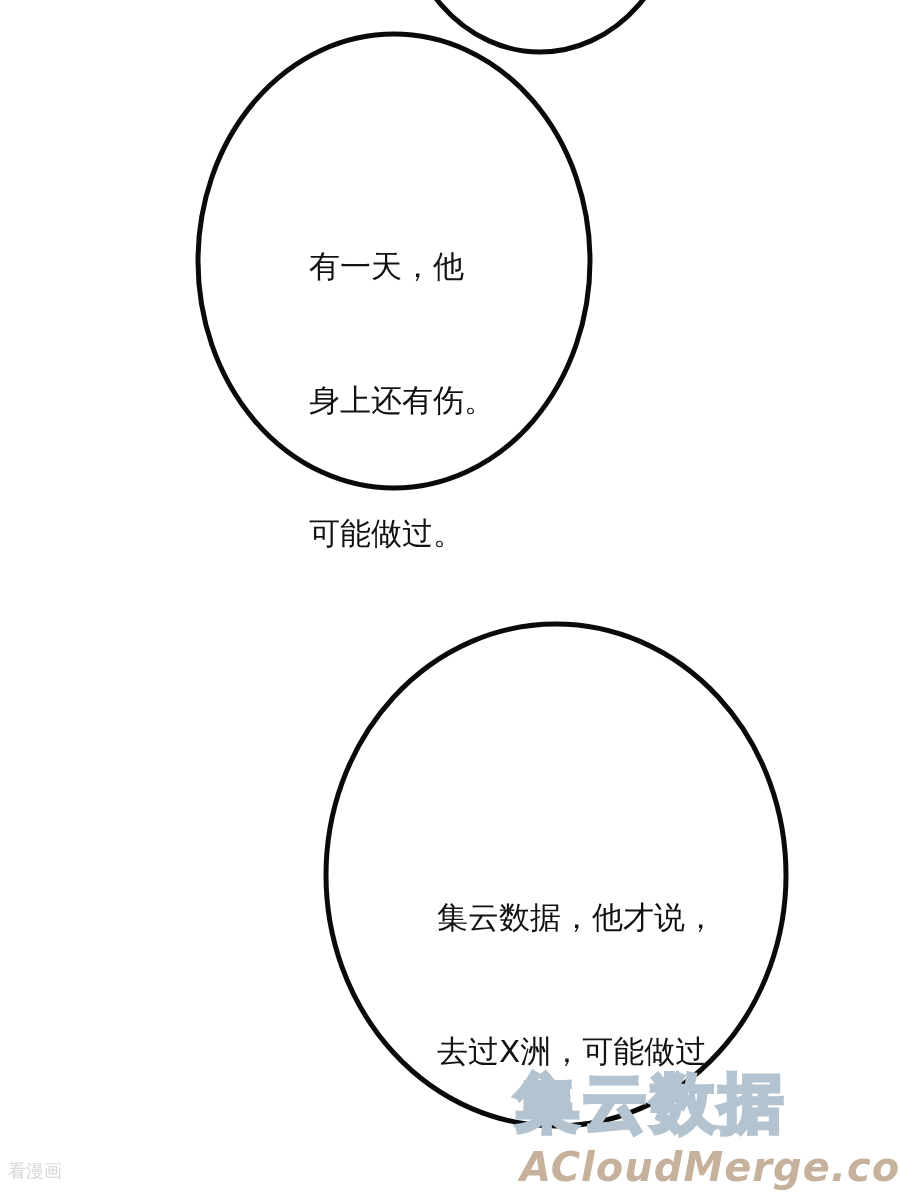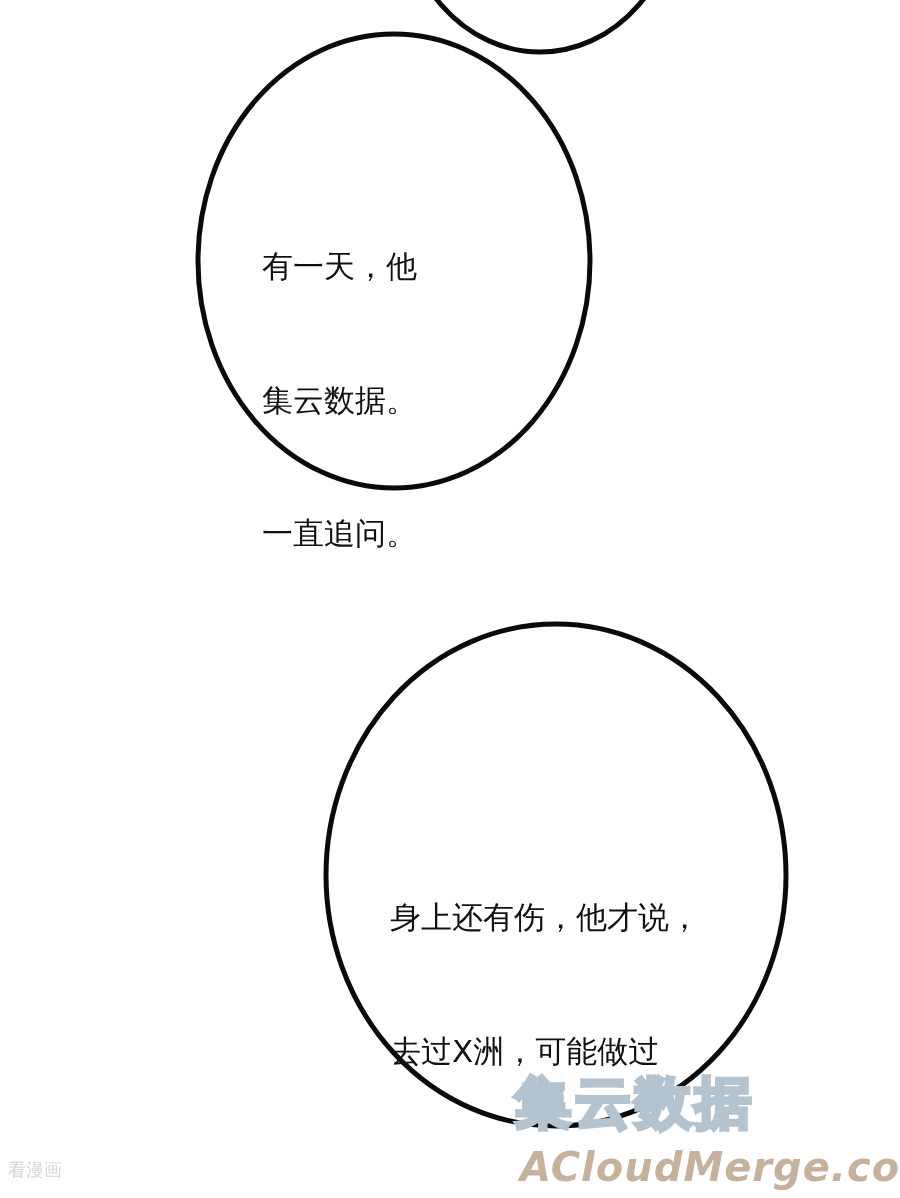--- a/index.html
+++ b/index.html
@@ -1,51 +1,51 @@
 <!DOCTYPE html>
 <html><head>
   <meta charset="utf-8">
   <style>
     html, body { margin: 0; padding: 0; background: #ffffff; }
     body { width: 900px; height: 1198px; position: relative; overflow: hidden;
       font-family: "DejaVu Sans", sans-serif; }
     svg.bubbles { position: absolute; left: 0; top: 0; width: 900px; height: 1198px; }
     .bubble-text { position: absolute; color: #111; font-size: 31px; line-height: 44.5px;
-      font-family: "DejaVu Sans", sans-serif; white-space: pre; letter-spacing: 0px; }
+      font-family: "DejaVu Sans", sans-serif; white-space: pre; letter-spacing: 0px; margin-left: 47px; }
     .b1 { left: 262px; top: 155px; }
     .b2 { left: 390px; top: 806px; }
     .line { display: block; }
-    .wm-cn { position: absolute; left: 515px; top: 1058px; font-size: 56px; font-weight: bold;
+    .wm-cn { position: absolute; left: 515px; top: 1058px; font-size: 64px; font-weight: bold;
       color: #ffffff; -webkit-text-stroke: 4px #b3c3cf; letter-spacing: 4px;
       font-family: "DejaVu Sans", sans-serif; line-height: 90px; }
     .wm-en { position: absolute; left: 520px; top: 1145px; font-size: 40px; font-weight: bold;
       font-style: italic; color: #c6b29c; font-family: "DejaVu Sans", sans-serif; line-height: 44px;
       letter-spacing: 1px; }
     .wm-kmh { position: absolute; left: 8px; top: 1160px; font-size: 18px; color: #d6d6d6;
-      font-family: Liberation Mono, monospace; line-height: 22px; }
+      font-family: Liberation Serif, serif; line-height: 22px; }
   </style>
 </head>
 <body>
 
 <svg class="bubbles" viewBox="0 0 900 1198">
 
   <ellipse cx="540" cy="-110" rx="140" ry="162" fill="#fff" stroke="#0a0a0a" stroke-width="5"></ellipse>
 
   <ellipse cx="394" cy="261" rx="196" ry="227" fill="#fff" stroke="#0a0a0a" stroke-width="5"></ellipse>
 
   <ellipse cx="556" cy="875" rx="230" ry="251" fill="#fff" stroke="#0a0a0a" stroke-width="5"></ellipse>
 </svg>
 
 <div class="bubble-text b1">
   <span class="line">有一天，他</span>
-  <span class="line">集云数据。</span>
-  <span class="line">一直追问。</span>
+  <span class="line">身上还有伤。</span>
+  <span class="line">可能做过。</span>
 </div>
 
 <div class="bubble-text b2">
-  <span class="line">身上还有伤，他才说，</span>
+  <span class="line">集云数据，他才说，</span>
   <span class="line">去过X洲，可能做过</span>
   
 </div>
 
 <div class="wm-cn">集云数据</div>
 <div class="wm-en">ACloudMerge.com</div>
 <div class="wm-kmh">看漫画</div>
 
 </body></html>

